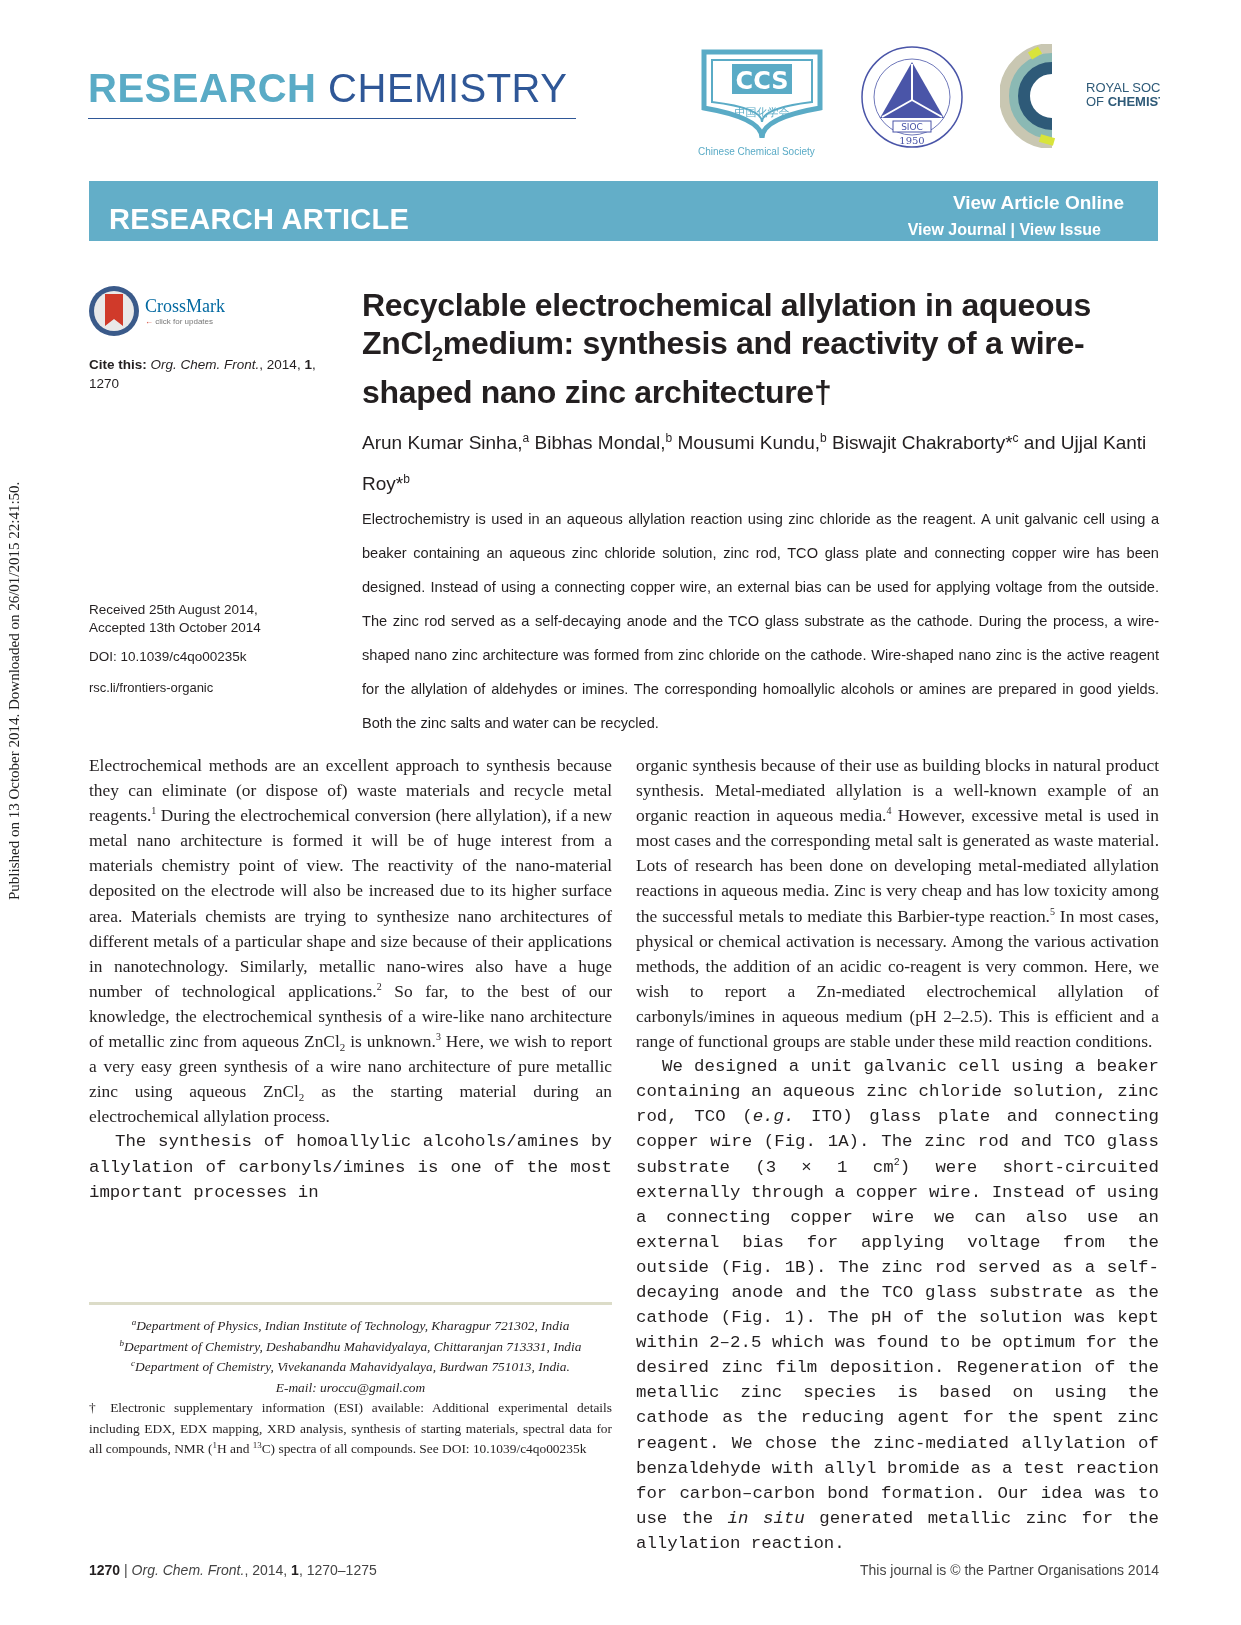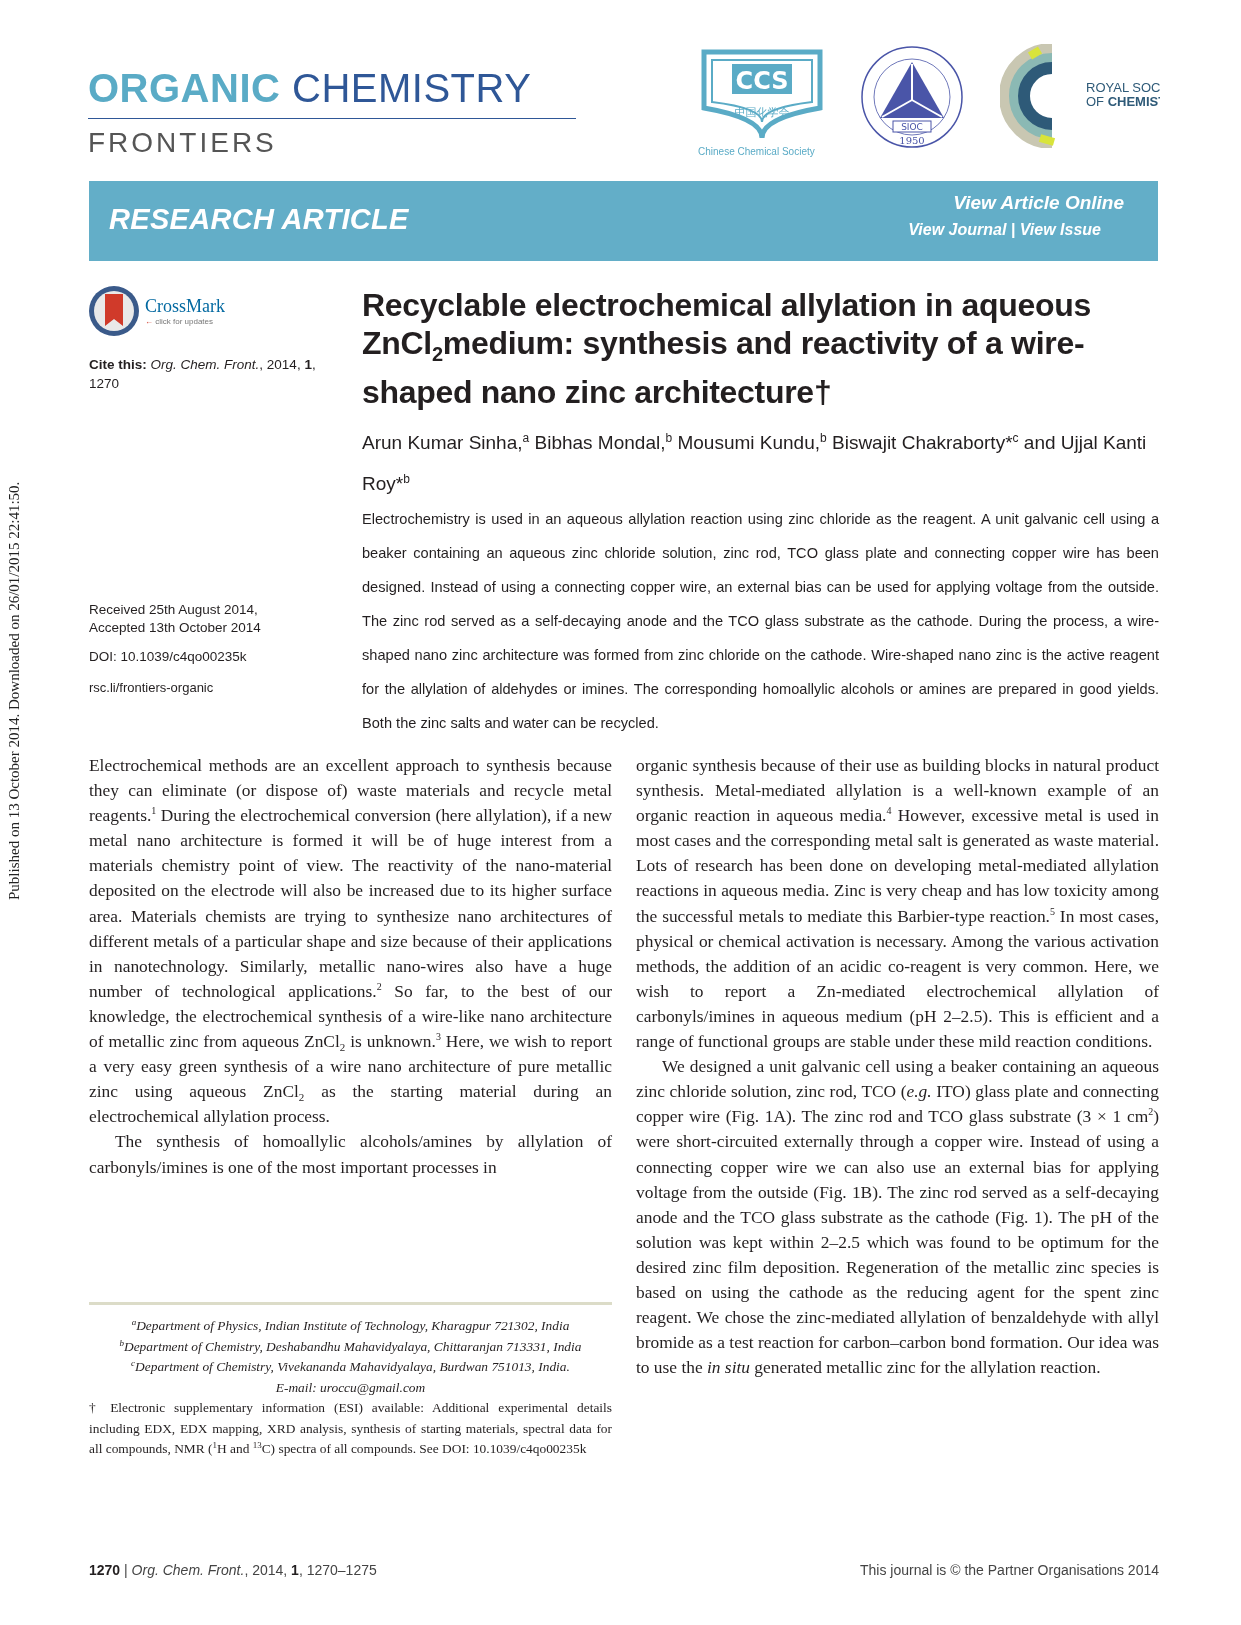--- a/index.html
+++ b/index.html
@@ -17,21 +17,21 @@
   .mast-rule { height: 1px; background: #2f5797; margin-top: 8px; }
   .mast-sub { font-size: 28px; color: #555; letter-spacing: 3px; margin-top: 8px; }
 
   
   .logo-ccs { left: 698px; top: 46px; width: 128px; height: 110px; }
   .logo-sioc { left: 860px; top: 44px; width: 104px; height: 106px; }
   .logo-rsc { left: 1000px; top: 44px; width: 160px; height: 104px; }
   .ccs-caption { font-size: 10px; color: #5aabc6; text-align: left; margin-top: 0px; white-space: nowrap; }
 
   
-  .banner { left: 89px; top: 181px; width: 1069px; height: 80px; background: #63aec8; font-style: italic; }
+  .banner { left: 89px; top: 181px; width: 1069px; height: 60px; background: #63aec8; }
   .banner-title { left: 20px; top: 22px; font-size: 29px; color: #fff; font-weight: bold; letter-spacing: 0.3px; }
   .banner-link { right: 34px; top: 11px; font-size: 19px; color: #fff; font-weight: bold; }
   .banner-sub { right: 57px; top: 40px; font-size: 16px; color: #fff; font-weight: bold; white-space: nowrap; }
   .banner-sub a { color: #fff; text-decoration: none; }
 
   
   .crossmark { left: 89px; top: 286px; width: 200px; height: 56px; }
   .cm-circle { position: absolute; left: 0; top: 0; width: 50px; height: 50px; border-radius: 50%; background: #3a5a8a; }
   .cm-inner { position: absolute; left: 5px; top: 5px; width: 40px; height: 40px; border-radius: 50%; background: #e9e9e9; }
   .cm-ribbon { position: absolute; left: 16px; top: 8px; width: 18px; height: 32px; background: #d03a2a; clip-path: polygon(0 0,100% 0,100% 100%,50% 78%,0 100%); }
@@ -49,21 +49,21 @@
   
   .title { left: 362px; top: 286px; width: 800px; font-size: 32px; line-height: 38px; font-weight: bold; color: #231f20; letter-spacing: -0.3px; }
   .title sub { font-size: 20px; }
   .authors { left: 362px; top: 420px; width: 800px; font-size: 19px; line-height: 36px; color: #231f20; }
   .authors sup { font-size: 12px; }
   .abstract { left: 362px; top: 502px; width: 797px; font-size: 14.6px; line-height: 34px; color: #231f20; text-align: justify; }
 
   
   .col { position: absolute; font-family: "Liberation Serif", serif; font-size: 17.4px; line-height: 25.1px; color: #231f20; text-align: justify; }
   .col p { margin: 0; }
-  .col p.indent { text-indent: 26px; }
+  .col p.indent { text-indent: 26px; font-family: Liberation Mono, monospace; }
   .col sup { font-size: 10px; line-height: 0; }
   .col sub { font-size: 11px; line-height: 0; }
   .col-left { left: 89px; top: 753px; width: 523px; }
   .col-right { left: 636px; top: 753px; width: 523px; }
 
   
   .fn-rule { left: 89px; top: 1302px; width: 523px; height: 3px; background: #dcdcc8; }
   .footnotes { left: 89px; top: 1316px; width: 523px; font-family: "Liberation Serif", serif; font-size: 13.4px; line-height: 20.5px; color: #231f20; }
   .footnotes .it { font-style: italic; text-align: center; }
   .footnotes p { margin: 0; }
@@ -75,25 +75,24 @@
   .foot-left b { color: #231f20; }
   .foot-right { right: 82px; top: 1562px; font-size: 14px; color: #444; white-space: nowrap; }
 </style>
 </head>
 <body>
 
 <div class="abs side-stamp">Published on 13 October 2014. Downloaded on 26/01/2015 22:41:50.</div>
 
 <div class="abs masthead">
   <div class="mast-top">
-    <span class="mast-organic">ORGANIC</span>
+    <span class="mast-organic">RESEARCH</span>
     <span class="mast-chem">CHEMISTRY</span>
   </div>
   <div class="mast-rule"></div>
-  <div class="mast-sub">FRONTIERS</div>
 </div>
 
 <div class="abs logo-ccs">
   <svg width="128" height="96" viewBox="0 0 128 96">
     <path d="M6 6 L122 6 L122 62 Q64 72 64 92 Q64 72 6 62 Z" fill="none" stroke="#5aabc6" stroke-width="5"></path>
     <path d="M14 14 L114 14 L114 56 Q64 62 64 76 Q64 62 14 56 Z" fill="none" stroke="#5aabc6" stroke-width="2"></path>
     <rect x="34" y="18" width="60" height="30" fill="#5aabc6"></rect>
     <text x="64" y="43" font-family="DejaVu Sans, sans-serif" font-size="24" font-weight="bold" fill="#ffffff" text-anchor="middle">CCS</text>
     <text x="64" y="70" font-family="DejaVu Sans, sans-serif" font-size="11" fill="#5aabc6" text-anchor="middle">中国化学会</text>
   </svg>

